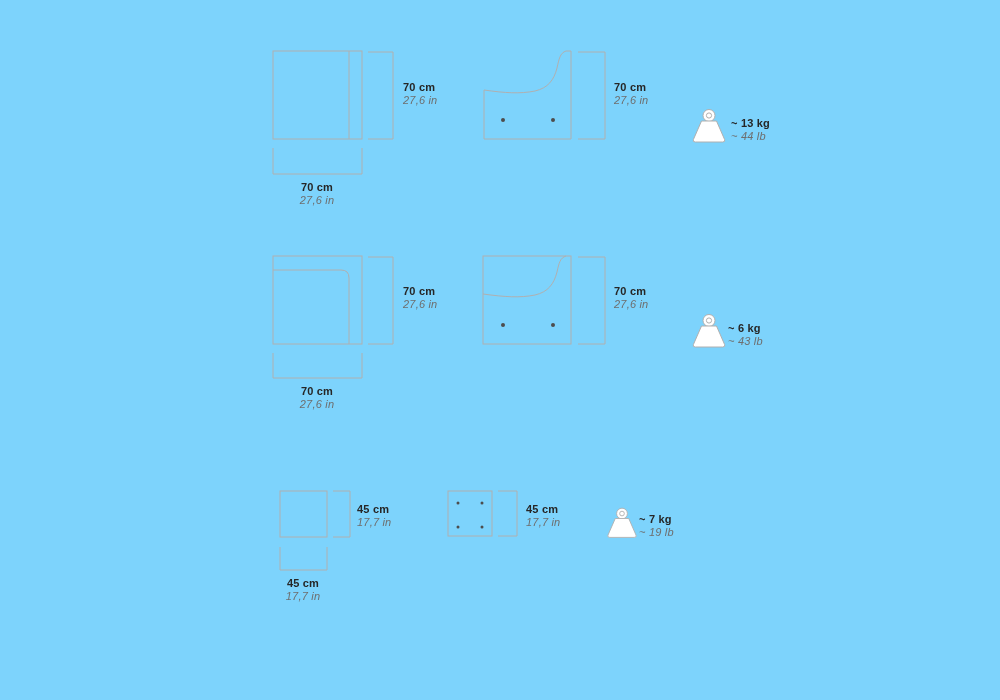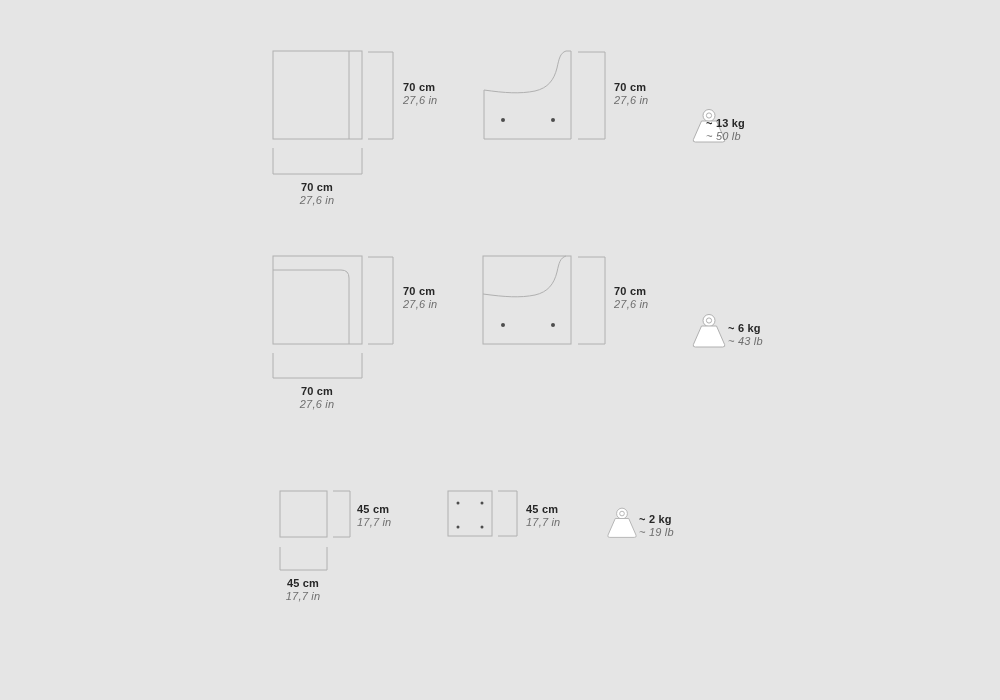--- a/index.html
+++ b/index.html
@@ -4,21 +4,21 @@
 <style>
   html, body {
     margin: 0;
     padding: 0;
     background: #ffffff;
   }
   #canvas {
     position: relative;
     width: 1000px;
     height: 700px;
-    background: #e5e5e5;
+    background: #7dd3fc;
     font-family: "Liberation Sans", "DejaVu Sans", sans-serif;
     overflow: hidden;
   }
   #lineart {
     position: absolute;
     left: 0;
     top: 0;
   }
   .dim-label, .weight-label {
     position: absolute;
@@ -112,23 +112,23 @@
     <span class="imperial">27,6 in</span>
   </div>
   <div class="dim-label center" style="left:272px; top:181px; width:90px">
     <span class="metric">70 cm</span>
     <span class="imperial">27,6 in</span>
   </div>
   <div class="dim-label" style="left:614px; top:81px">
     <span class="metric">70 cm</span>
     <span class="imperial">27,6 in</span>
   </div>
-  <div class="weight-label" style="left:706px; top:117px">
+  <div class="weight-label" style="left:731px; top:117px">
     <span class="metric">~ 13 kg</span>
-    <span class="imperial">~ 50 lb</span>
+    <span class="imperial">~ 44 lb</span>
   </div>
 
   <div class="dim-label" style="left:403px; top:285px">
     <span class="metric">70 cm</span>
     <span class="imperial">27,6 in</span>
   </div>
   <div class="dim-label center" style="left:272px; top:385px; width:90px">
     <span class="metric">70 cm</span>
     <span class="imperial">27,6 in</span>
   </div>
@@ -147,17 +147,17 @@
   </div>
   <div class="dim-label center" style="left:258px; top:577px; width:90px">
     <span class="metric">45 cm</span>
     <span class="imperial">17,7 in</span>
   </div>
   <div class="dim-label" style="left:526px; top:503px">
     <span class="metric">45 cm</span>
     <span class="imperial">17,7 in</span>
   </div>
   <div class="weight-label" style="left:639px; top:513px">
-    <span class="metric">~ 2 kg</span>
+    <span class="metric">~ 7 kg</span>
     <span class="imperial">~ 19 lb</span>
   </div>
 
 </div>
 
 </body></html>

